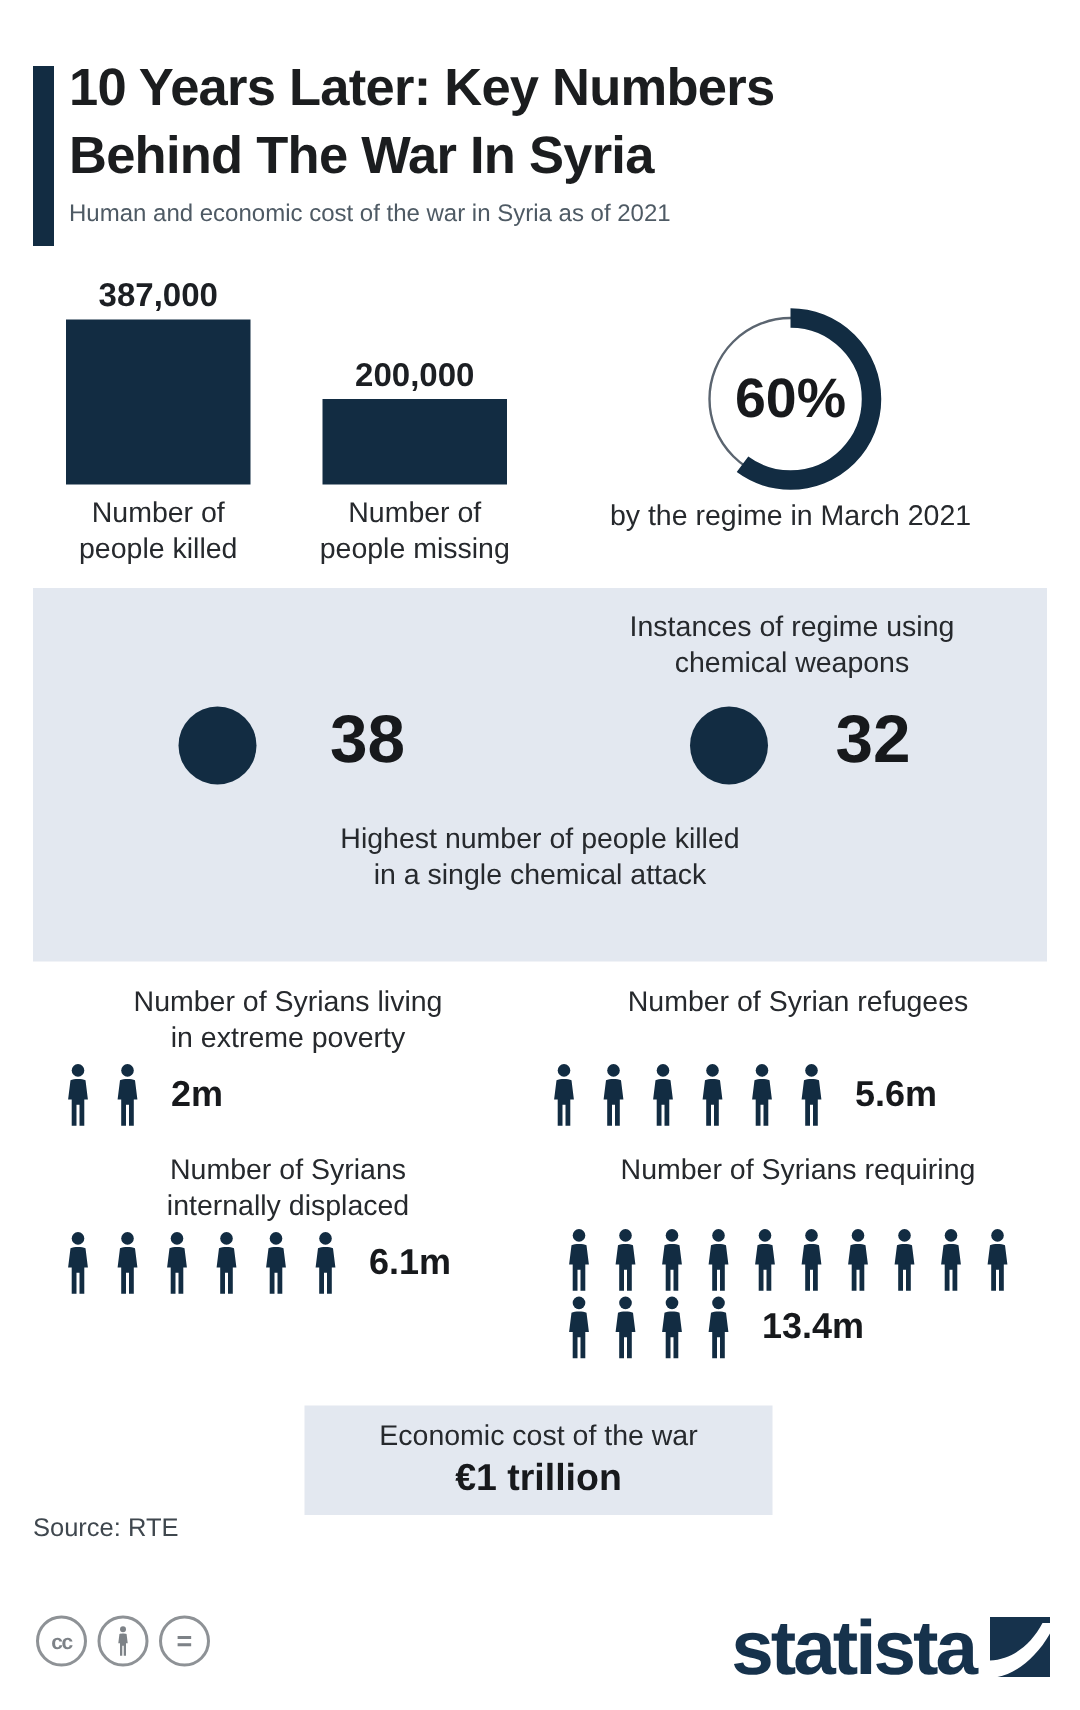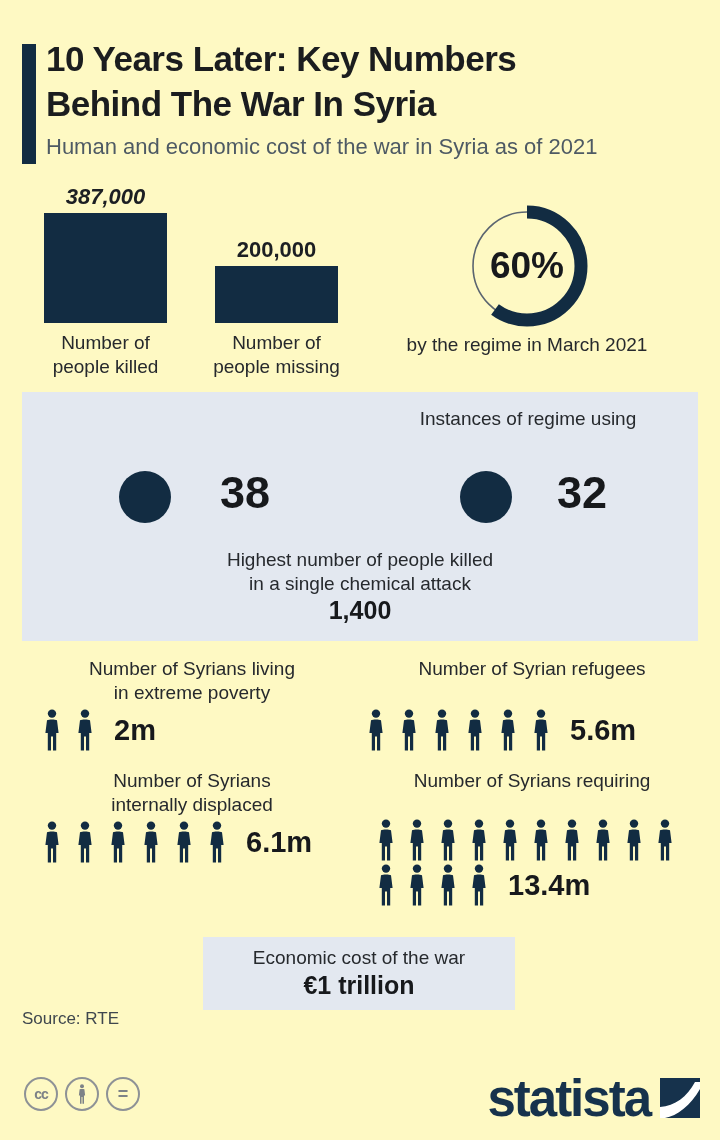--- a/index.html
+++ b/index.html
@@ -1,32 +1,32 @@
 <!DOCTYPE html>
 <html><head>
 <meta charset="utf-8">
 <style>
   html,body{margin:0;padding:0;background:#cfd6dd;}
   .canvas{
     position:relative;width:720px;height:1140px;margin:0 auto;
-    background:#fef9c3;overflow:hidden;
+    background:#ffffff;overflow:hidden;
     font-family:"Liberation Sans","DejaVu Sans",sans-serif;
     color:#26292d;
   }
   .abs{position:absolute;}
   
   .accent-bar{left:22px;top:44px;width:14px;height:120px;background:#122c42;}
   .title{left:46px;top:36px;font-size:35px;font-weight:700;line-height:45px;color:#1b1d1f;letter-spacing:-0.5px;}
-  .subtitle{left:46px;top:134px;font-size:22px;color:#4e5a64;}
+  .subtitle{left:46px;top:134px;font-size:16px;color:#4e5a64;}
   
   .bar{width:123px;background:#122c42;bottom:817px;}
   .bar.killed{left:44px;}
   .bar.missing{left:215px;}
   .bar-label{width:123px;text-align:center;font-size:22px;font-weight:700;color:#1c1f23;}
-  .bar-label.killed{left:44px;top:184px;font-style:italic;}
+  .bar-label.killed{left:44px;top:184px;}
   .bar-label.missing{left:215px;top:237px;}
   .caption{font-size:19px;line-height:24px;text-align:center;color:#26292d;}
   .caption.killed{left:24px;top:331px;width:163px;}
   .caption.missing{left:195px;top:331px;width:163px;}
   
   .donut-wrap{left:461px;top:200px;width:132px;height:132px;}
   .donut-center{left:461px;top:200px;width:132px;height:132px;display:flex;align-items:center;justify-content:center;font-size:37px;font-weight:700;color:#17191c;}
   .caption.donut{left:377px;top:333px;width:300px;}
   
   .panel{left:22px;top:392px;width:676px;height:249px;background:#e3e8f0;}
@@ -46,21 +46,21 @@
   .caption.disp{left:42px;top:769px;width:300px;}
   .caption.hum{left:372px;top:769px;width:320px;}
   .icon-row{display:flex;align-items:center;gap:13px;}
   .icon-row .icons{display:flex;gap:13px;align-items:flex-end;}
   .icon-row.tight .icons{gap:11px;}
   .row-pov{left:42px;top:709px;}
   .row-ref{left:366px;top:709px;}
   .row-disp{left:42px;top:821px;}
   .row-hum1{left:376px;top:819px;}
   .row-hum2{left:376px;top:864px;}
-  .pic-value{font-size:29px;font-weight:700;color:#17191c;margin-left:6px;}
+  .pic-value{font-size:24px;font-weight:700;color:#17191c;margin-left:6px;}
   
   .econ-box{left:203px;top:937px;width:312px;height:73px;background:#e3e8f0;display:flex;flex-direction:column;align-items:center;justify-content:center;gap:2px;}
   .econ-label{font-size:19px;color:#26292d;}
   .econ-value{font-size:25px;font-weight:700;color:#17191c;}
   
   .source{left:22px;top:1009px;font-size:17px;color:#3f474e;}
   .cc-row{left:24px;top:1077px;display:flex;gap:7px;align-items:center;}
   .cc-circle{width:34px;height:34px;border:2.5px solid #8e9296;border-radius:50%;display:flex;align-items:center;justify-content:center;color:#7d8287;font-weight:700;box-sizing:border-box;}
   .cc-circle .cc-txt{font-size:14px;letter-spacing:-1px;}
   .cc-circle .eq-txt{font-size:18px;}
@@ -97,30 +97,30 @@
     <circle cx="66" cy="66" r="54" fill="none" stroke="#122c42" stroke-width="13" stroke-linecap="butt" transform="rotate(-90 66 66)" stroke-dasharray="203.57520395261858 135.71680263507906"></circle>
   </svg>
   <div class="abs donut-center">60%</div>
   <div class="abs caption donut">
     <div>by the regime in March 2021</div>
   </div>
 
   <div class="abs panel"></div>
   <div class="abs caption chem-right">
     <div>Instances of regime using</div>
+    <div>chemical weapons</div>
   </div>
   <div class="abs dot left"></div>
   <div class="abs big-num left">38</div>
   <div class="abs dot right"></div>
   <div class="abs big-num right">32</div>
   <div class="abs caption highest">
     <div>Highest number of people killed</div>
     <div>in a single chemical attack</div>
   </div>
-  <div class="abs highest-value">1,400</div>
 
   <div class="abs caption ref">Number of Syrian refugees</div>
   <div class="abs caption pov">
     <div>Number of Syrians living</div>
     <div>in extreme poverty</div>
   </div>
   <div class="abs icon-row row-pov">
     <div class="icons">
   <svg width="20" height="42" viewBox="0 0 20 42" aria-hidden="true">
     <g fill="#122c42">

